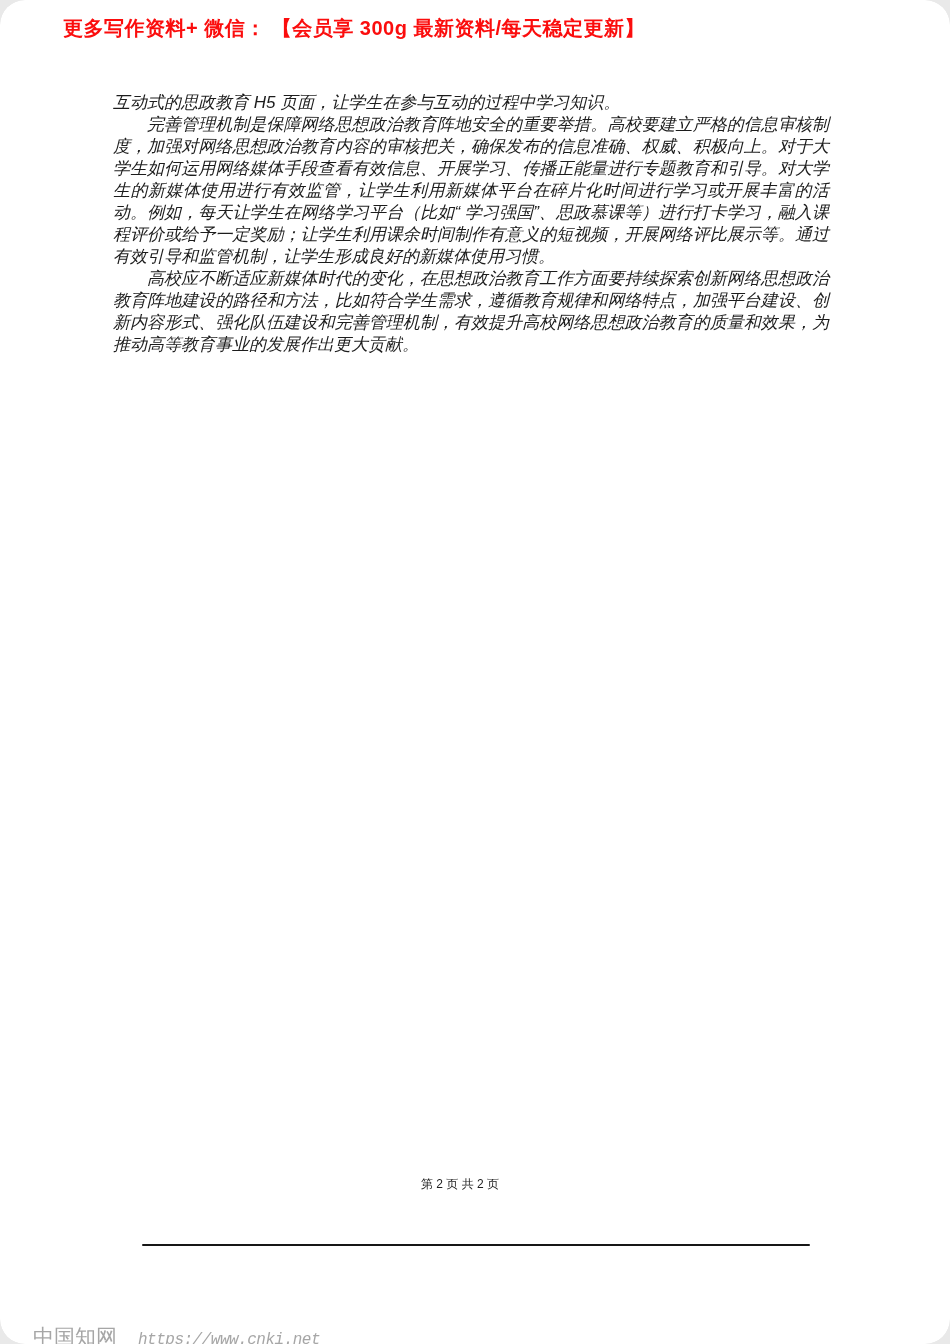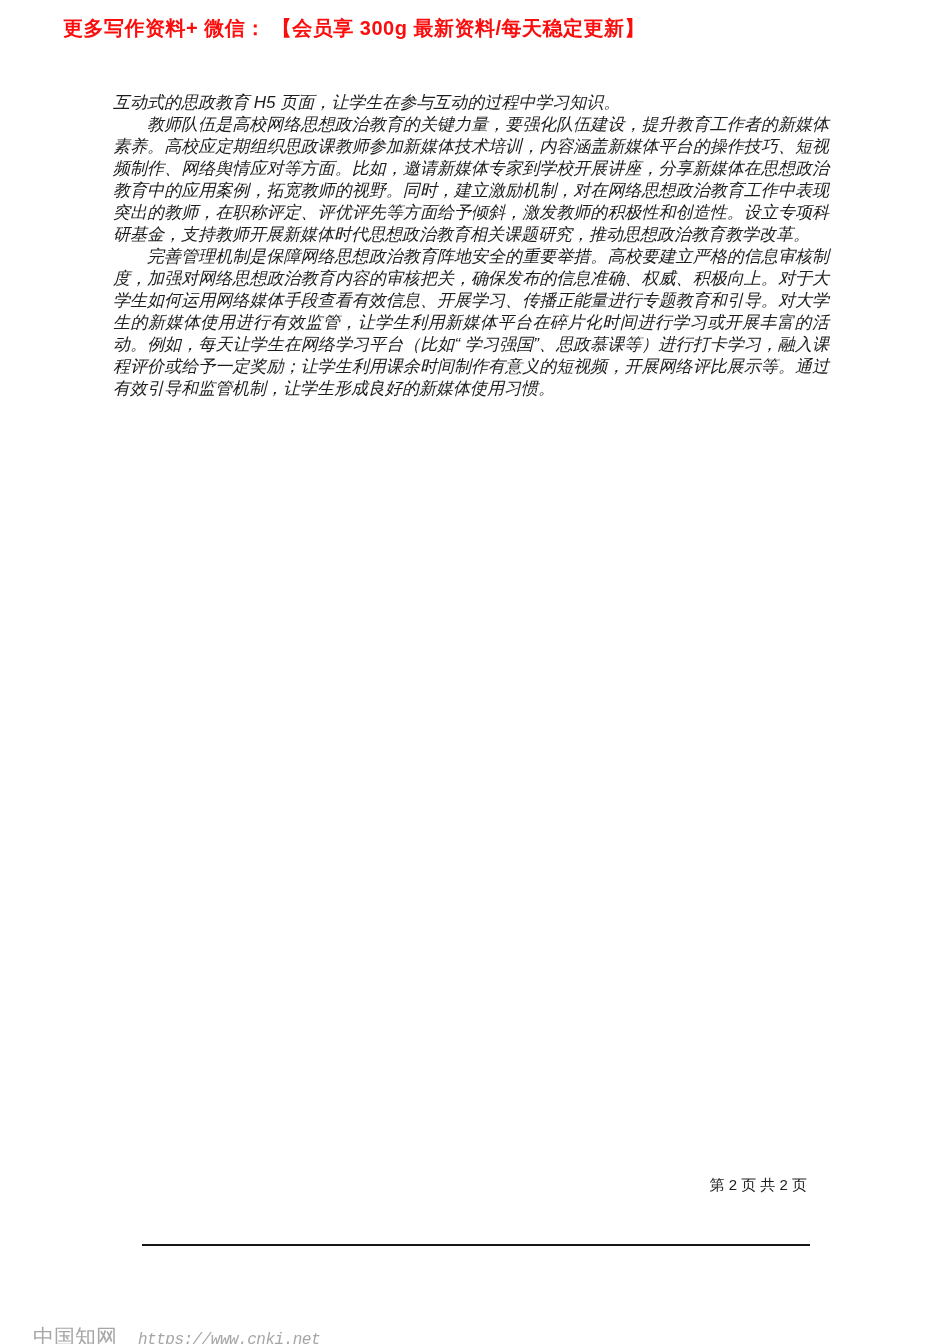--- a/index.html
+++ b/index.html
@@ -1,15 +1,15 @@
 <!DOCTYPE html>
 <html style="--promo-color: #fb0d0d; --watermark-color: #a6a6a6; --text-color: #1c1c1c;"><head>
 <meta charset="utf-8">
 <style>
-  * { margin: 0; padding: 0; box-sizing: border-box; }
+  * { margin: 0; padding: 0; box-sizing: border-box; border-radius: 25px; }
   html, body { background: #e9e9e9; }
   .page {
     position: relative;
     width: 950px;
     height: 1344px;
     background: #ffffff;
     overflow: hidden;
     font-family: "Liberation Sans", sans-serif;
   }
   .promo-header {
@@ -32,22 +32,22 @@
     text-align: justify;
     color: var(--text-color, #1c1c1c);
   }
   .doc-body p { margin: 0; font-style: italic; }
   .doc-body p.indent { text-indent: 2em; }
   .page-indicator {
     position: absolute;
     left: 113px;
     top: 1176px;
     width: 694px;
-    text-align: right;
-    font-size: 15px;
+    text-align: center;
+    font-size: 12px;
     color: var(--text-color, #1c1c1c);
   }
   .footer-rule {
     position: absolute;
     left: 142px;
     top: 1244px;
     width: 668px;
     height: 2px;
     background: #161616;
   }
@@ -75,22 +75,22 @@
 </style>
 </head>
 <body>
 
 <div class="page">
 
   <div class="promo-header">更多写作资料+ 微信： 【会员享 300g 最新资料/每天稳定更新】</div>
 
   <div class="doc-body">
     <p>互动式的思政教育 H5 页面，让学生在参与互动的过程中学习知识。</p>
-    <p class="indent">教师队伍是高校网络思想政治教育的关键力量，要强化队伍建设，提升教育工作者的新媒体素养。高校应定期组织思政课教师参加新媒体技术培训，内容涵盖新媒体平台的操作技巧、短视频制作、网络舆情应对等方面。比如，邀请新媒体专家到学校开展讲座，分享新媒体在思想政治教育中的应用案例，拓宽教师的视野。同时，建立激励机制，对在网络思想政治教育工作中表现突出的教师，在职称评定、评优评先等方面给予倾斜，激发教师的积极性和创造性。设立专项科研基金，支持教师开展新媒体时代思想政治教育相关课题研究，推动思想政治教育教学改革。</p>
     <p class="indent">完善管理机制是保障网络思想政治教育阵地安全的重要举措。高校要建立严格的信息审核制度，加强对网络思想政治教育内容的审核把关，确保发布的信息准确、权威、积极向上。对于大学生如何运用网络媒体手段查看有效信息、开展学习、传播正能量进行专题教育和引导。对大学生的新媒体使用进行有效监管，让学生利用新媒体平台在碎片化时间进行学习或开展丰富的活动。例如，每天让学生在网络学习平台（比如“ 学习强国”、思政慕课等）进行打卡学习，融入课程评价或给予一定奖励；让学生利用课余时间制作有意义的短视频，开展网络评比展示等。通过有效引导和监管机制，让学生形成良好的新媒体使用习惯。</p>
+    <p class="indent">高校应不断适应新媒体时代的变化，在思想政治教育工作方面要持续探索创新网络思想政治教育阵地建设的路径和方法，比如符合学生需求，遵循教育规律和网络特点，加强平台建设、创新内容形式、强化队伍建设和完善管理机制，有效提升高校网络思想政治教育的质量和效果，为推动高等教育事业的发展作出更大贡献。</p>
   </div>
 
   <div class="page-indicator">第 2 页 共 2 页</div>
 
   <div class="footer-rule"></div>
 
   <div class="watermark">
     <span class="site-name">中国知网</span>
     <span class="site-url">https://www.cnki.net</span>
   </div>

